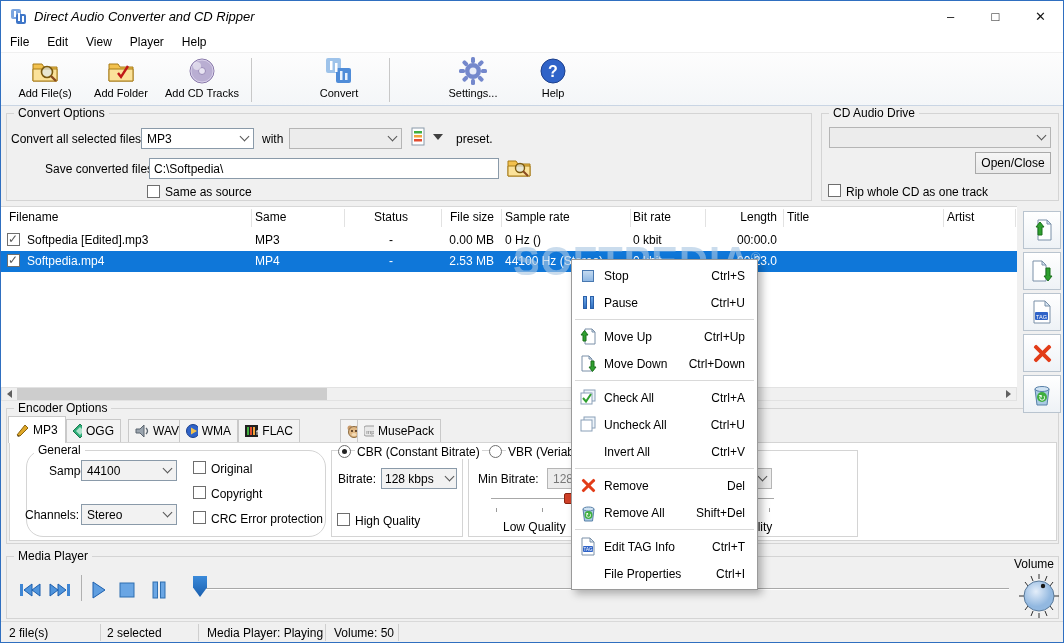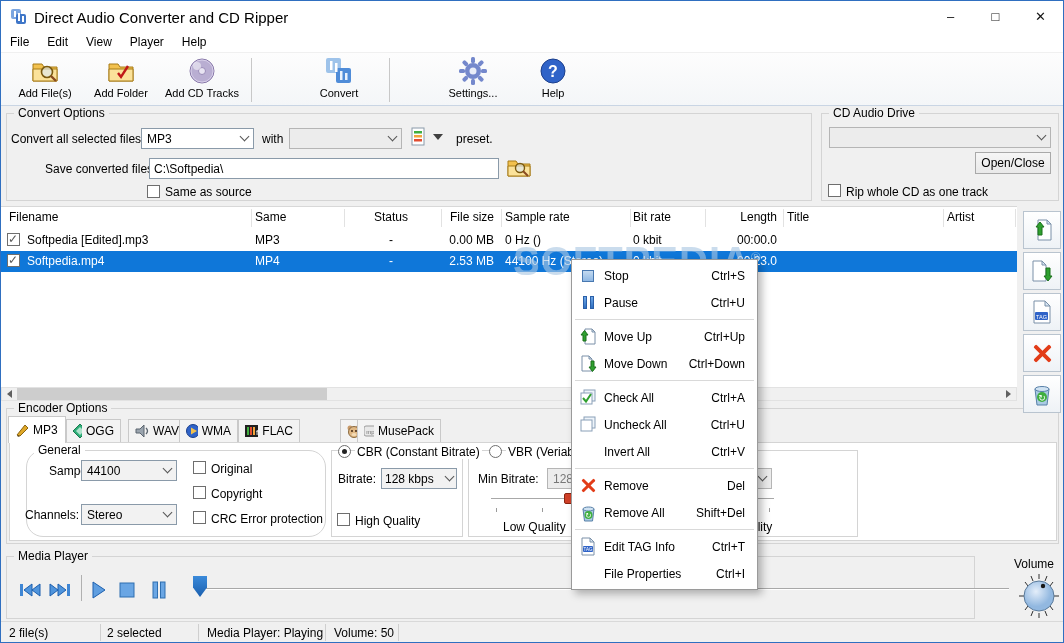--- a/index.html
+++ b/index.html
@@ -4,21 +4,21 @@
 <style>
   * { box-sizing: border-box; margin: 0; padding: 0; }
   html,body { background:#888; }
   body { font-family:"Liberation Sans", sans-serif; font-size:12px; color:#000; }
   .window { position:relative; width:1064px; height:643px; background:#f0f0f0;
             border:1px solid #2f6fc0; overflow:hidden; }
 
   
   .titlebar { position:absolute; left:0; top:0; width:100%; height:30px; background:#fff; }
   .app-icon { position:absolute; left:9px; top:7px; width:17px; height:17px; }
-  .title-text { position:absolute; left:33px; top:8px; font-size:15px; }
+  .title-text { position:absolute; left:33px; top:8px; font-size:13px;font-style:italic; }
   .win-controls { position:absolute; right:0; top:0; height:30px; display:flex; }
   .win-btn { width:45px; height:30px; display:flex; align-items:center; justify-content:center;
              font-size:13px; color:#111; }
 
   
   .menubar { position:absolute; left:0; top:30px; width:100%; height:22px; background:#fff;
              display:flex; align-items:center; border-bottom:1px solid #f0f0f0;}
   .menu-item { padding:0 9px; height:22px; line-height:22px; }
 
   
@@ -490,21 +490,21 @@
   <span class="tick" style="left:541px; top:507px;"></span>
   <span class="tick" style="left:587px; top:507px;"></span>
   <span class="tick" style="left:633px; top:507px;"></span>
   <span class="tick" style="left:679px; top:507px;"></span>
   <span class="tick" style="left:725px; top:507px;"></span>
   <span class="tick" style="left:768px; top:507px;"></span>
   <span class="lbl" style="left:563px; top:492px; width:14px; height:11px; background:#d04028; border:1px solid #8a2410; border-radius:2px;"></span>
   <span class="lbl" style="left:502px; top:519px;">Low Quality</span>
   <span class="lbl" style="left:706px; top:519px;">High Quality</span>
 
-  <div class="group" style="left:5px; top:555px; width:969px; height:63px;text-align:center;">
+  <div class="group" style="left:5px; top:555px; width:1053px; height:63px;text-align:center;">
     <span class="glabel">Media Player</span>
   </div>
   <div class="mp-btn" style="left:16px; top:577px;">
     <svg width="22" height="16">
         <rect x="1" y="2" width="3" height="12" fill="#3f86d4"></rect>
         <polygon points="13,2 5,8 13,14" fill="#4f94dc" stroke="#1c5fae"></polygon>
         <polygon points="21,2 13,8 21,14" fill="#4f94dc" stroke="#1c5fae"></polygon>
       </svg>
   </div>
   <div class="mp-btn" style="left:46px; top:577px;">

